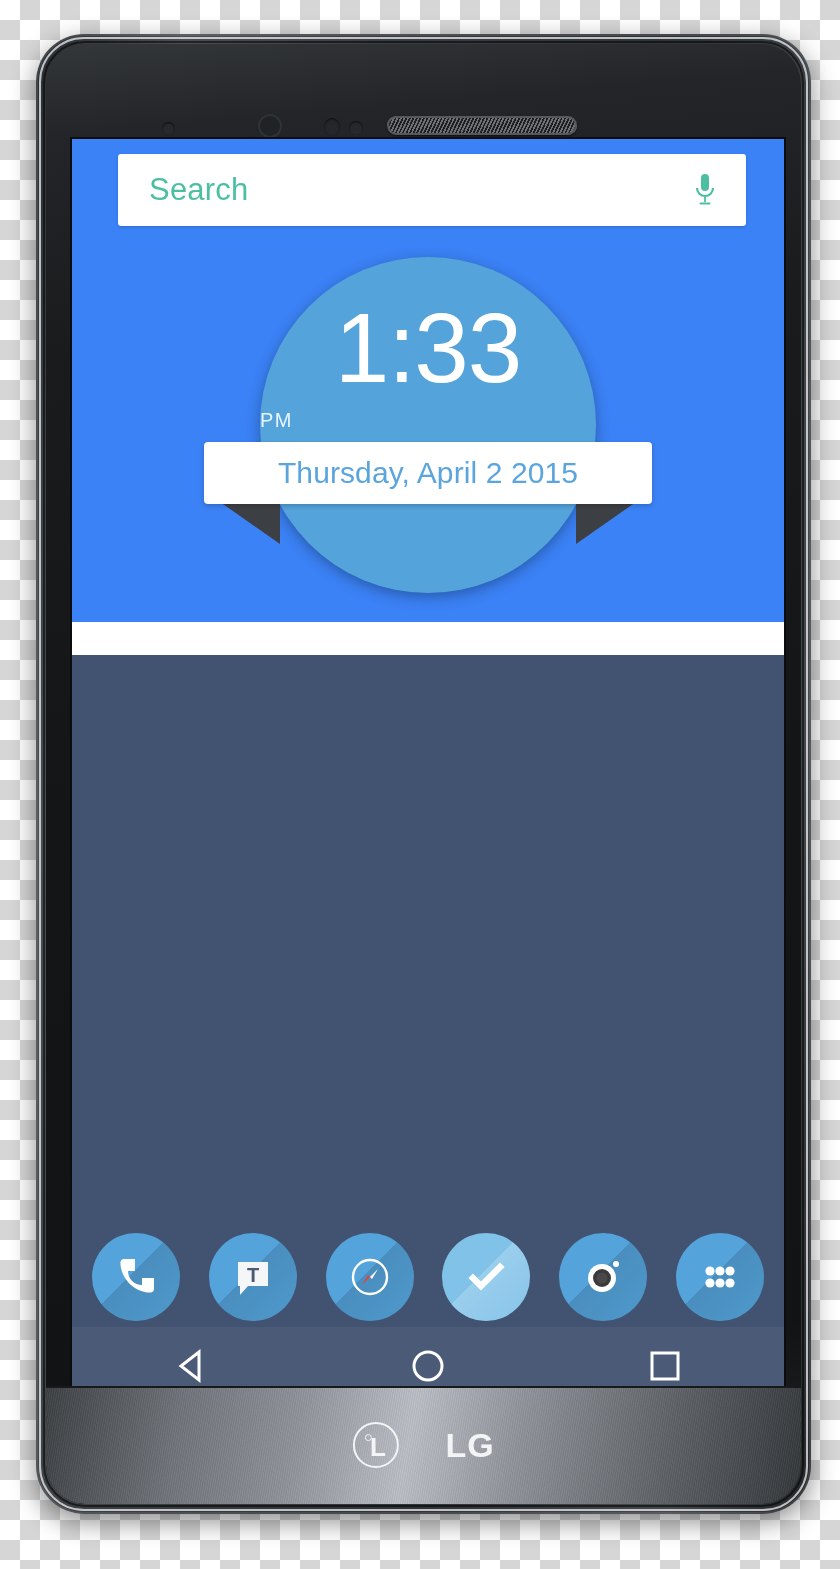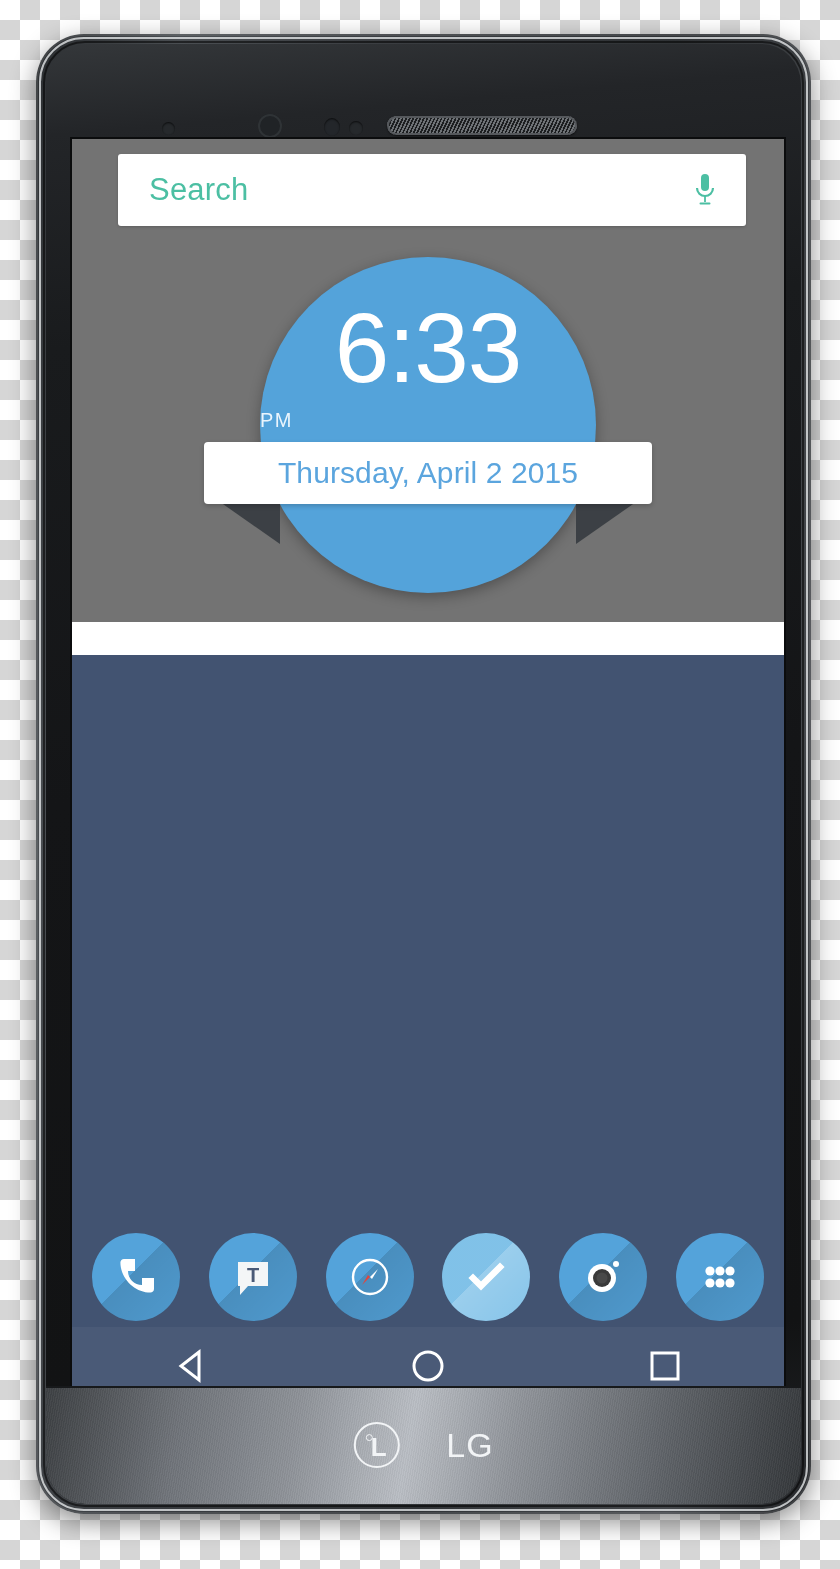--- a/index.html
+++ b/index.html
@@ -128,41 +128,41 @@
   .lg-ring .dot {
     position: absolute; left: 10px; top: 10px;
     width: 7px; height: 7px; border-radius: 50%;
     border: 1.6px solid #f2f4f6;
   }
   .lg-ring .l {
     font-size: 26px; color: #f2f4f6; font-weight: bold;
     line-height: 1; margin-top: 4px; margin-left: 5px;
   }
   .lg-word {
-    font-size: 34px; font-weight: normal; color: #f2f4f6;
+    font-size: 34px; font-weight: bold; color: #f2f4f6;
     letter-spacing: 1px; line-height: 1; margin-left: 40px;
   }
 
   
   #screen {
     position: absolute;
     left: 26px;
     top: 95px;
     width: 712px;
     height: 1266px;
     background: #425371;
     overflow: hidden;
     box-shadow: 0 0 0 2px #0b0c0d;
   }
 
   
   .widget-zone {
     position: relative;
     height: 483px;
-    background: #737373;
+    background: #3b82f6;
   }
 
   
   .search-bar {
     position: absolute;
     left: 46px; top: 15px;
     width: 628px; height: 72px;
     background: #ffffff;
     border-radius: 3px;
     display: flex;
@@ -331,21 +331,21 @@
                 <path d="M3 15 a8 8 0 0 0 16 0" fill="none" stroke="#4cbfa3" stroke-width="2.2"></path>
                 <rect x="10.1" y="23" width="1.8" height="6" fill="#4cbfa3"></rect>
                 <rect x="5.5" y="29.5" width="11" height="2" rx="1" fill="#4cbfa3"></rect>
               </svg>
             </span>
           </div>
 
           <div class="clock-widget">
             <div class="clock-circle"></div>
 
-            <div class="clock-time">6:33</div>
+            <div class="clock-time">1:33</div>
 
             <div class="clock-ampm">PM</div>
 
             <div class="ribbon-fold left"></div>
             <div class="ribbon-fold right"></div>
 
             <div class="date-ribbon">
               <span class="date-text">Thursday, April 2 2015</span>
             </div>
           </div>

